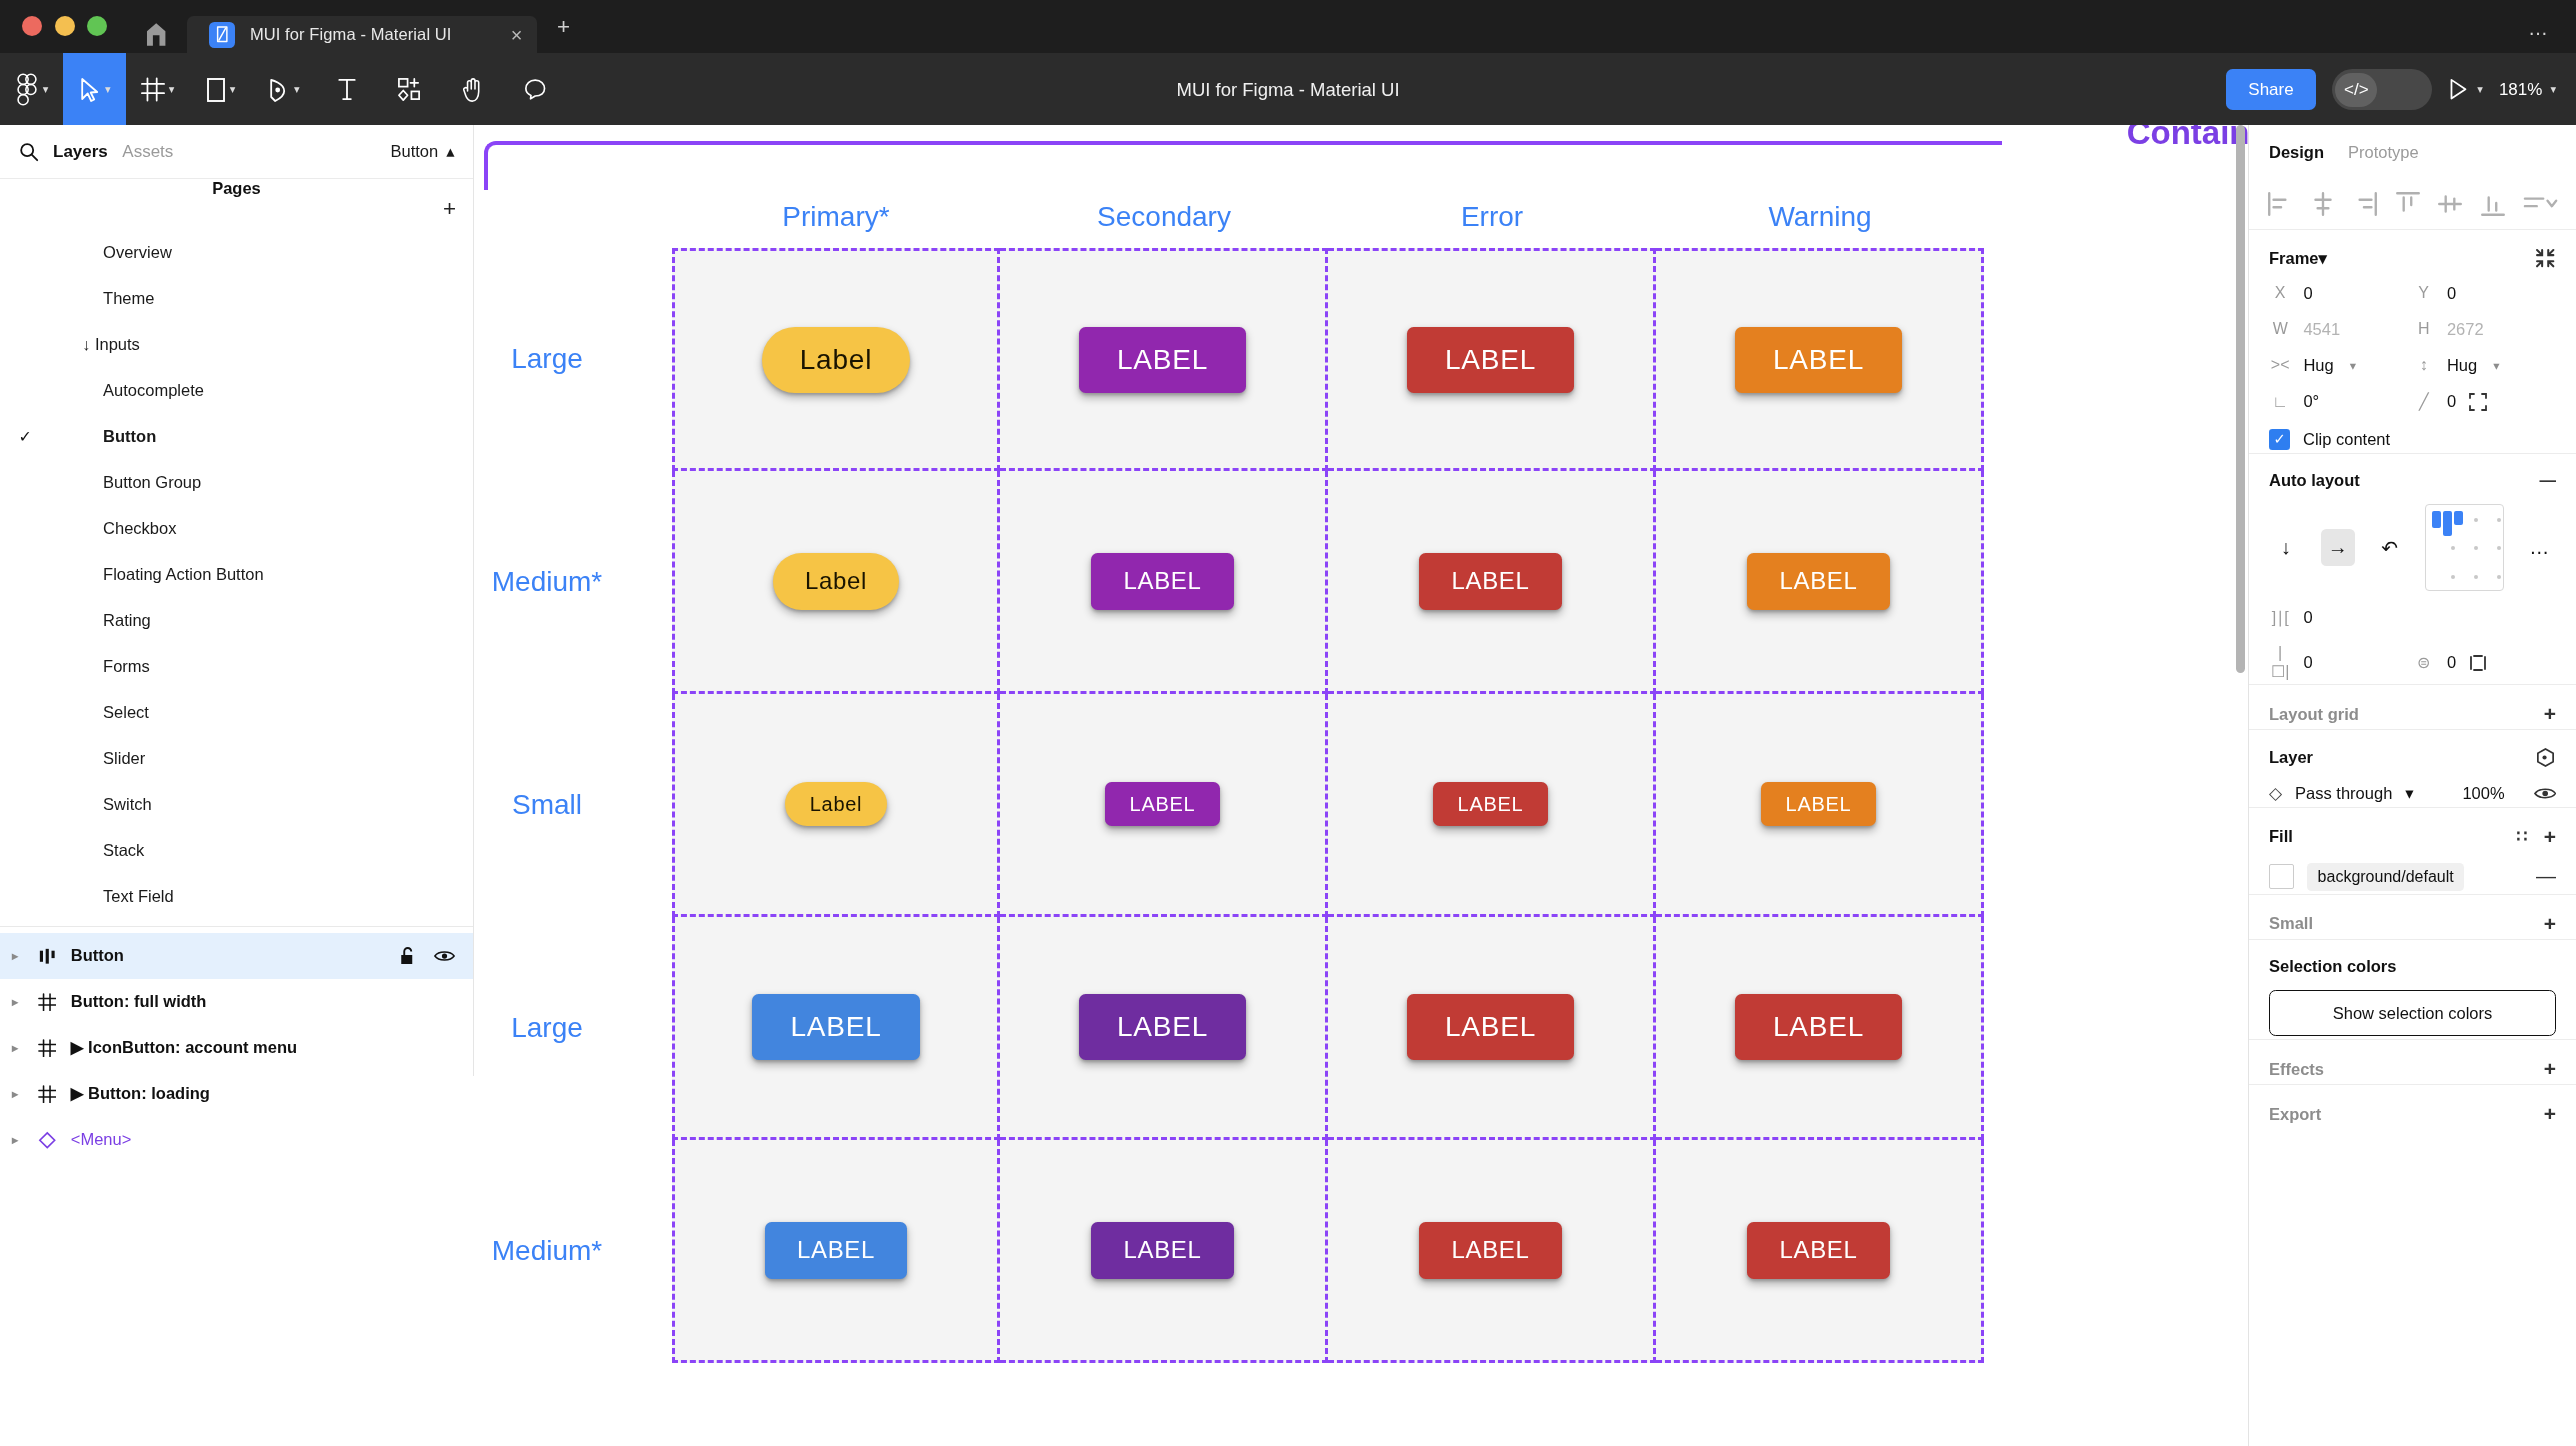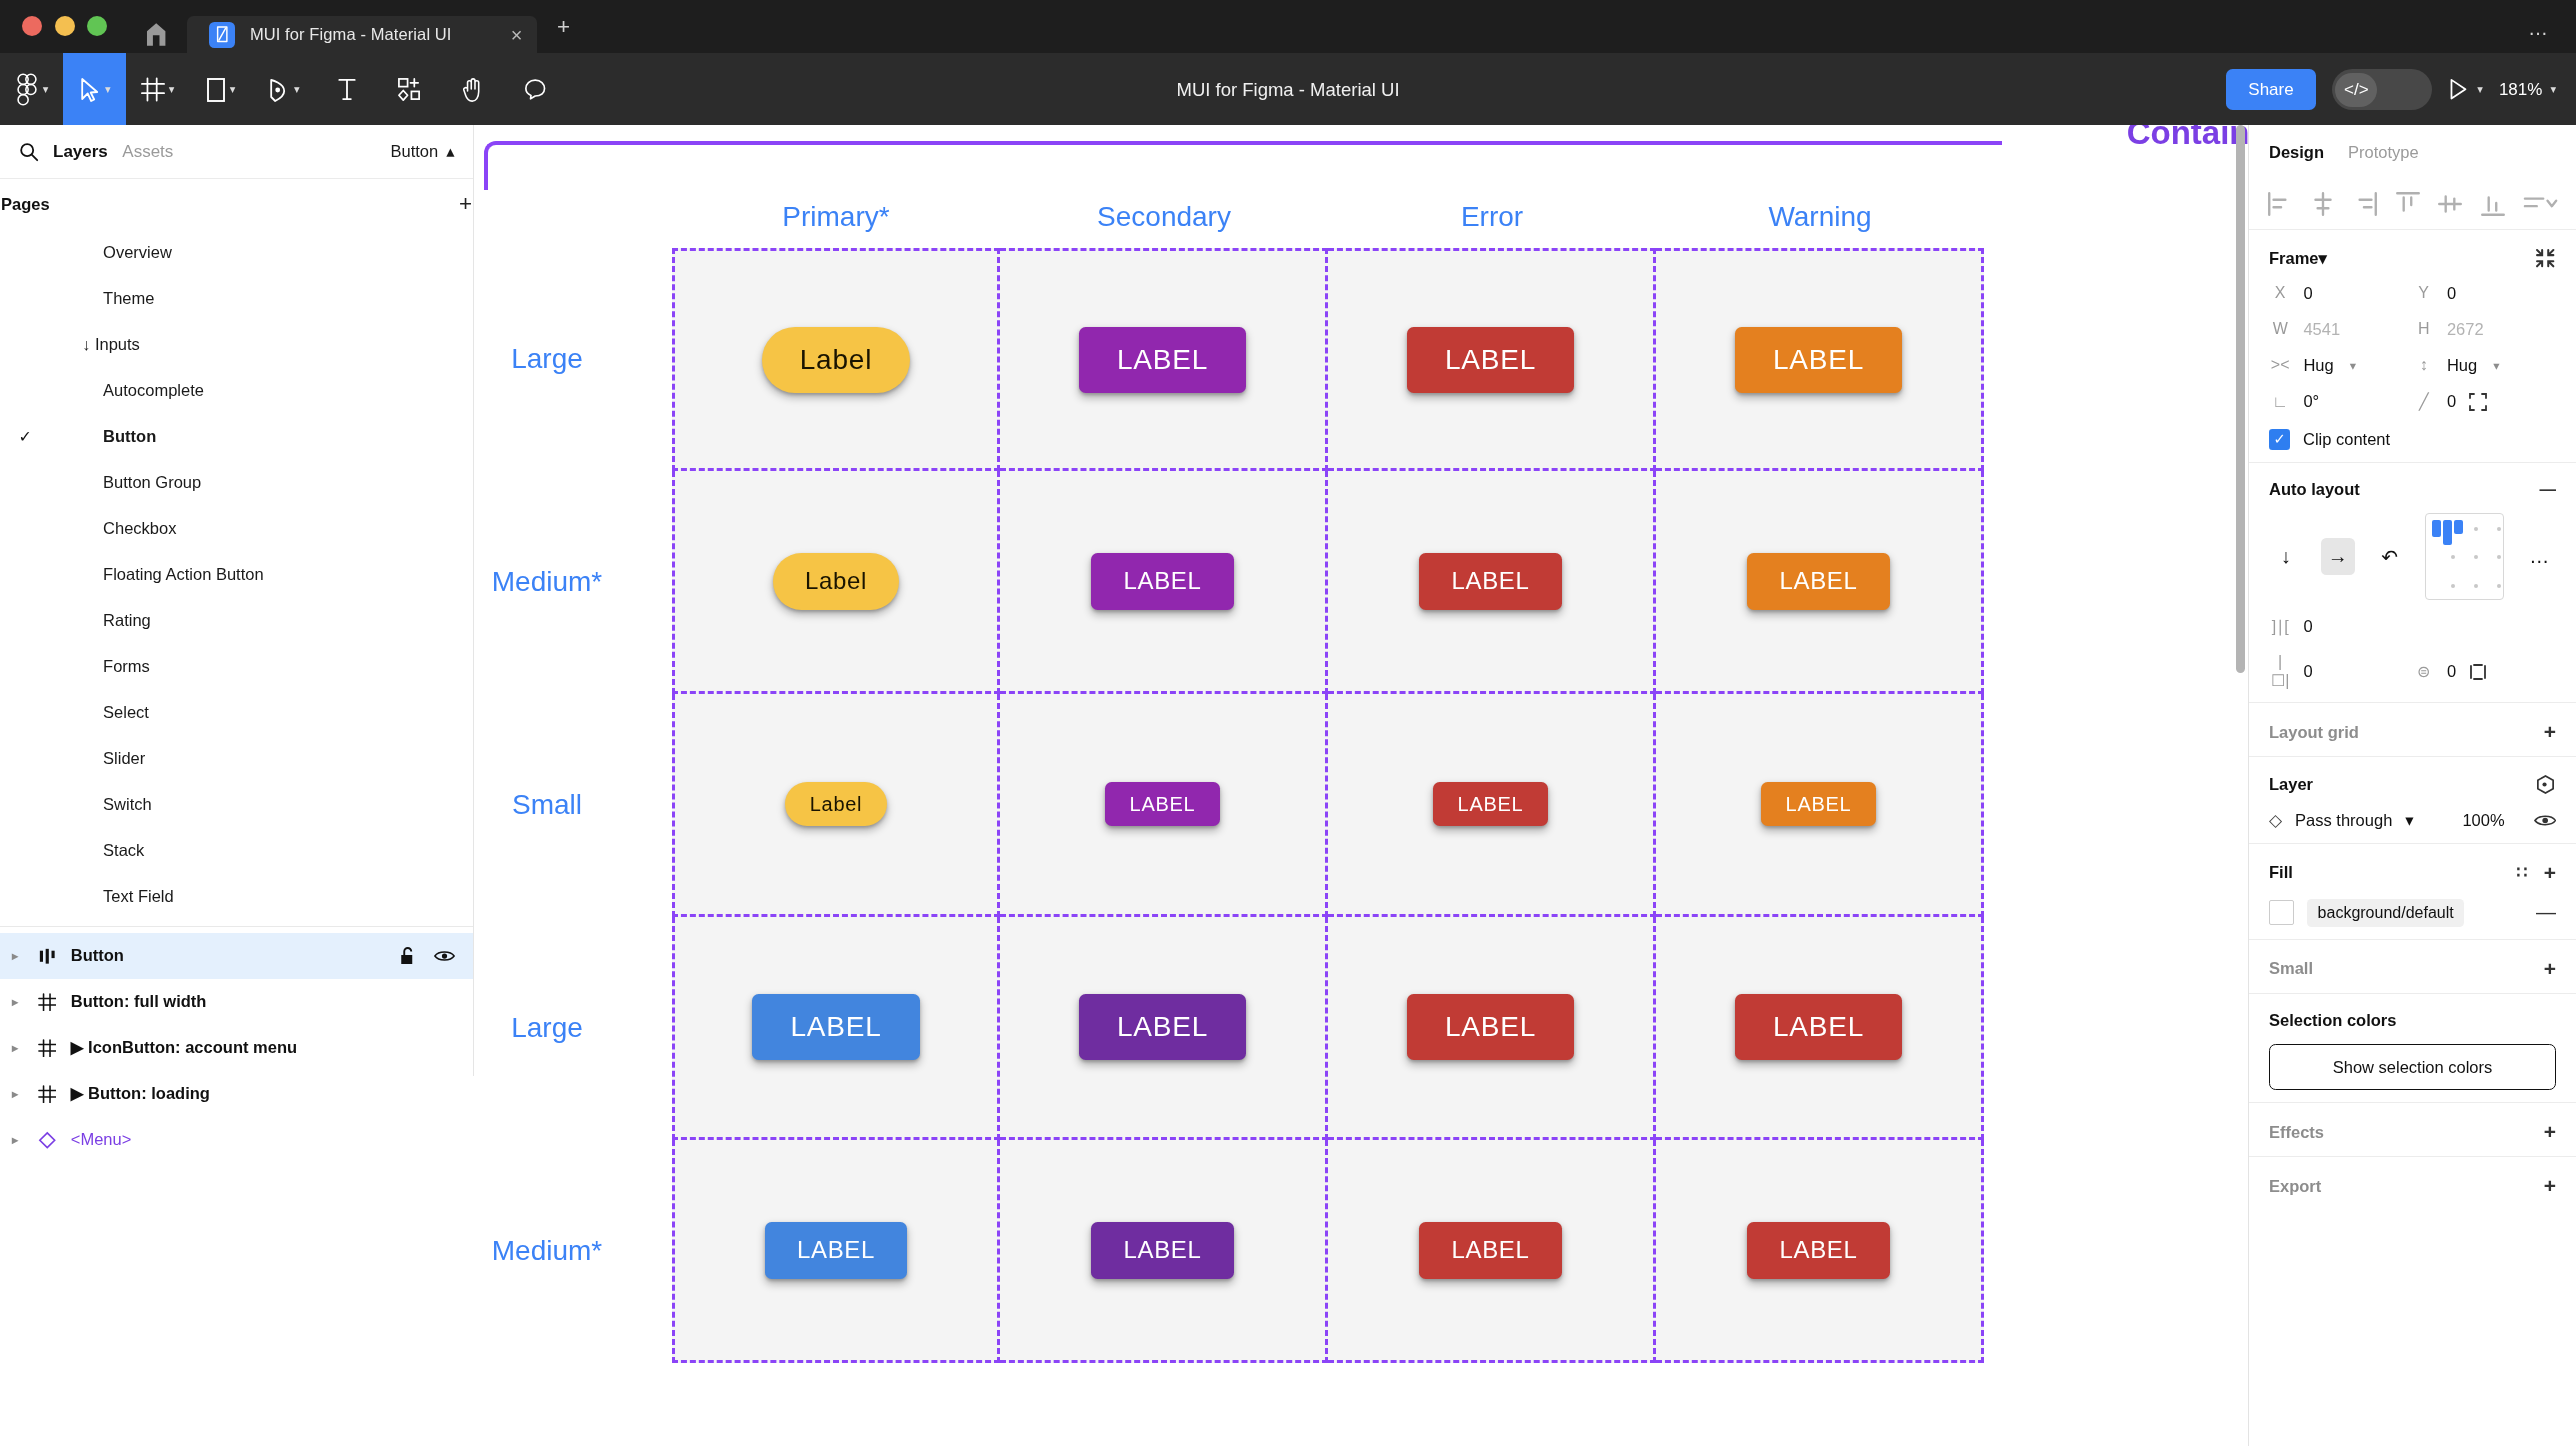--- a/index.html
+++ b/index.html
@@ -77,22 +77,22 @@
     background:#ffffff; border-right:0.7px solid #e5e5e5;
   }
   #left-head {
     height:54px; display:flex; align-items:center; gap:14.5px; padding:0 18.5px;
     border-bottom:0.7px solid #ebebeb;
   }
   #left-head .tabname { font-size:17px; font-weight:bold; color:#111; }
   #left-head .tabname.dim { font-weight:normal; color:#9a9a9a; }
   #left-head .sel { margin-left:auto; font-size:16.5px; color:#1a1a1a; display:flex; align-items:center; gap:8px;}
   #pages-head {
-    height:50px; display:flex; align-items:center; padding:0 1px; font-size:16.5px;
-    font-weight:bold; color:#111;
+    height:50px; display:flex; align-items:center; padding:0 17px; font-size:16.5px;
+    font-weight:bold; color:#111;flex-direction:column;
   }
   #pages-head .plus { margin-left:auto; font-size:22.4px; font-weight:normal; color:#222; line-height:1;}
   .page-row {
     height:46px; display:flex; align-items:center; font-size:16.5px; color:#1a1a1a;
     padding-left:18.5px; gap:9.2px;
   }
   .page-row .chk { width:22.4px; font-size:16px; color:#111; flex:0 0 22.4px; }
   .page-row .pl { white-space:nowrap; }
   .page-row.l0 .pl { margin-left:53px; }
   .page-row.l1 .pl { margin-left:32px; }
@@ -168,21 +168,21 @@
     position:absolute; right:0; top:125px; width:328px; height:1321px;
     background:#ffffff; border-left:0.7px solid #e3e3e3;
   }
   #right-tabs { height:54px; display:flex; align-items:center; gap:24px; padding:0 20px; }
   #right-tabs .rt { font-size:16.5px; color:#9b9b9b; }
   #right-tabs .rt.active { color:#111; font-weight:bold; }
   #align-bar {
     height:51px; display:flex; align-items:center; justify-content:space-between;
     padding:0 17px; border-bottom:0.7px solid #ececec;
   }
-  .rsec { padding:17px 20px 12px 20px; border-bottom:0.7px solid #ececec; }
+  .rsec { padding:17px 20px 3px 20px; border-bottom:0.7px solid #ececec; }
   .rsec-head {
     display:flex; align-items:center; font-size:16.5px; font-weight:bold; color:#111;
     margin-bottom:14.5px;
   }
   .rsec-head.dim { font-weight:bold; color:#8d8d8d; margin-bottom:0; }
   .rsec-head .act { margin-left:auto; display:flex; gap:14.5px; align-items:center; color:#333; }
   .prow { display:flex; align-items:center; margin-bottom:17px; }
   .pfield { width:50%; display:flex; align-items:center; gap:12px; font-size:16.5px; color:#111; }
   .pfield .pic { width:22.4px; flex:0 0 22.4px; color:#9a9a9a; font-size:16px; text-align:center;}
   .pfield .pval.dim { color:#b3b3b3; }

